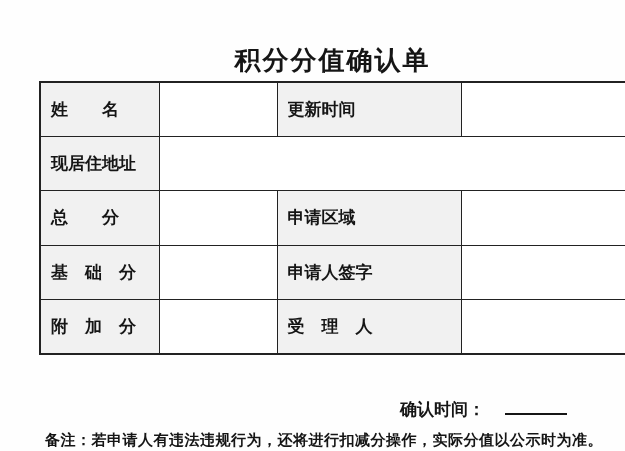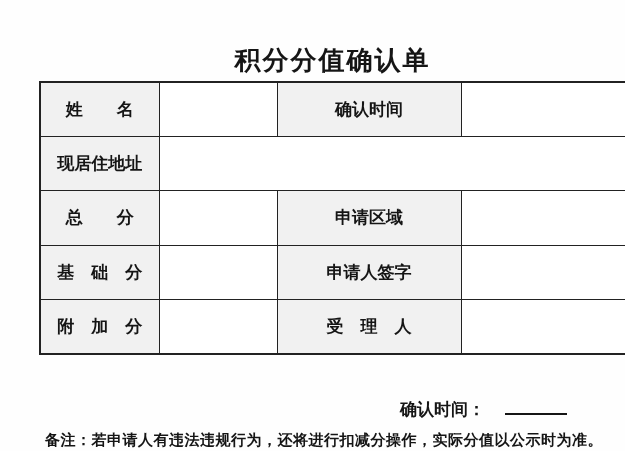--- a/index.html
+++ b/index.html
@@ -46,21 +46,20 @@
   table.form-table td {
     border: 1px solid var(--border);
     font-size: 17px;
     font-weight: bold;
     vertical-align: middle;
     overflow: hidden;
     white-space: nowrap;
   }
   table.form-table td.label {
     background: var(--label-bg);
-    text-align: center;
   }
   table.form-table td.value {
     background: #ffffff;
   }
   .sig-item {
     position: absolute;
     top: 363px;
     font-size: 17px;
     font-weight: bold;
     white-space: nowrap;
@@ -97,21 +96,21 @@
     <colgroup>
       <col style="width:119px">
       <col style="width:118px">
       <col style="width:184px">
       <col style="width:173px">
     </colgroup>
     <tbody>
         <tr>
       <td class="label">姓　　名</td>
       <td class="value"></td>
-      <td class="label">确认时间</td>
+      <td class="label">更新时间</td>
       <td class="value"></td>
     </tr>
     <tr>
       <td class="label">现居住地址</td>
       <td class="value" colspan="3"></td>
     </tr>
     <tr>
       <td class="label">总　　分</td>
       <td class="value"></td>
       <td class="label">申请区域</td>

